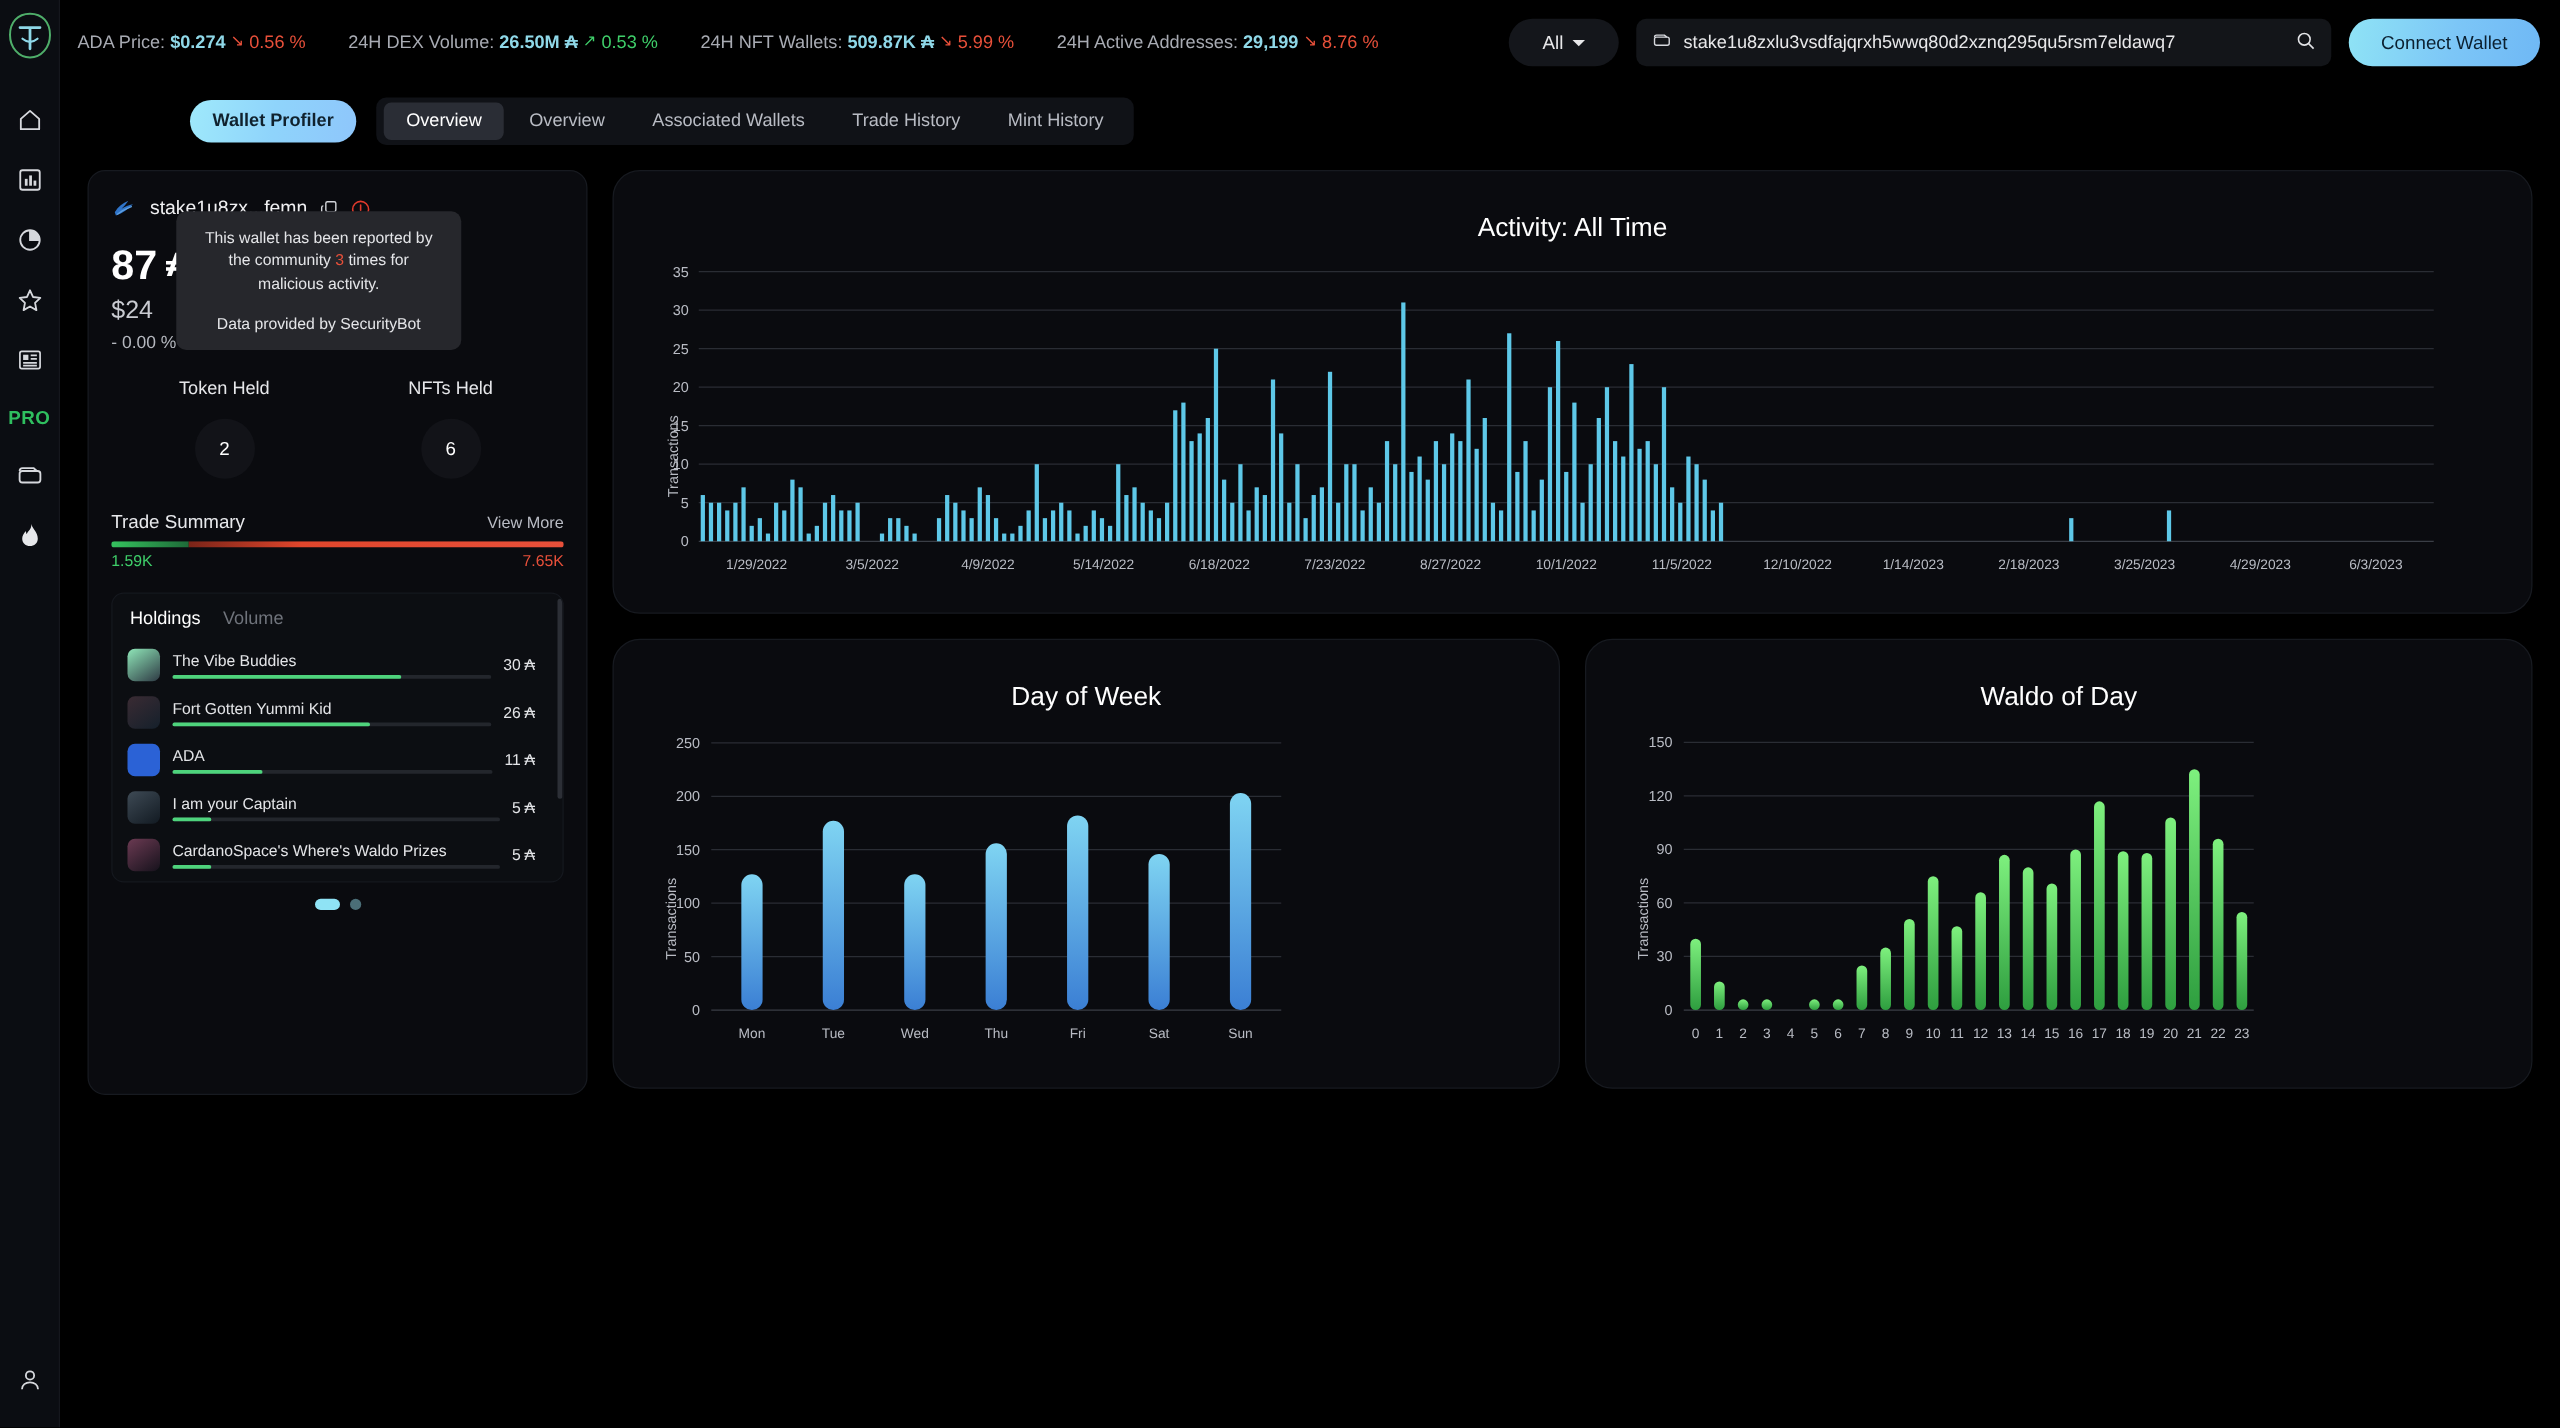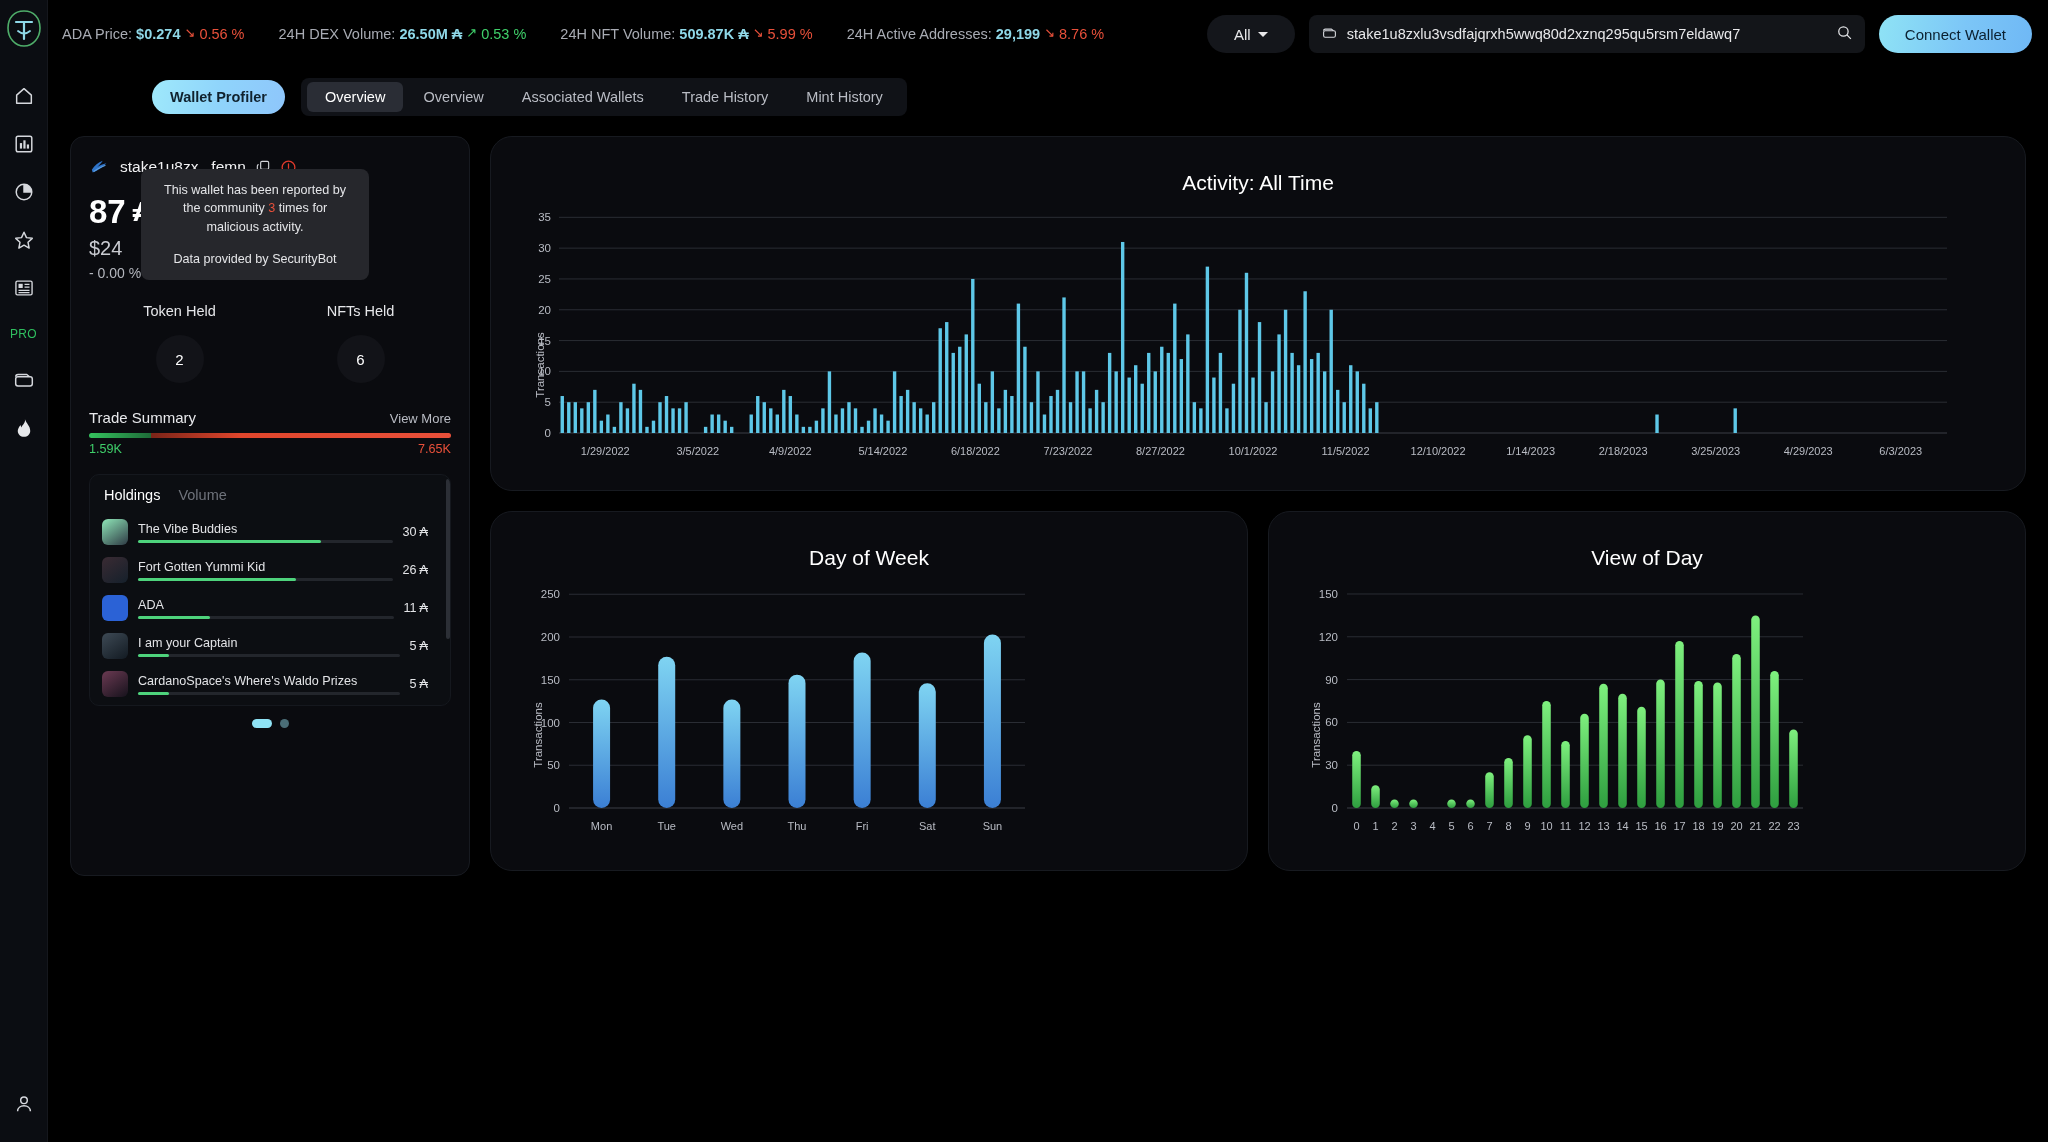--- a/index.html
+++ b/index.html
@@ -27,21 +27,21 @@
     position: relative;
   }
   .logo-wrap svg { display:block; }
   .rail-icon {
     width: 46px; height: 48px;
     display: flex; align-items: center; justify-content: center;
     color: #d6d8dd; cursor: pointer;
   }
   .rail-icon svg { display: block; }
   .rail-pro {
-    font-size: 12px; font-weight: 400; letter-spacing: .4px;
+    font-size: 15px; font-weight: 700; letter-spacing: .4px;
     color: #2fbf5f; height: 44px; display:flex; align-items:center;
     cursor: pointer;
   }
   .rail-spacer { flex: 1 1 auto; }
   .rail-bottom { padding-bottom: 28px; }
 
   
   .main { flex: 1 1 auto; display: flex; flex-direction: column; min-width: 0; }
 
   
@@ -280,21 +280,21 @@
           <span class="pct down">0.56 %</span>
         </div>
         <div class="ticker">
           <span class="lbl">24H DEX Volume:</span>
           <span class="val">26.50M</span>
           <span class="adasym">₳</span>
           <span class="arrow up">↗</span>
           <span class="pct up">0.53 %</span>
         </div>
         <div class="ticker">
-          <span class="lbl">24H NFT Volume:</span>
+          <span class="lbl">24H NFT Wallets:</span>
           <span class="val">509.87K</span>
           <span class="adasym">₳</span>
           <span class="arrow down">↘</span>
           <span class="pct down">5.99 %</span>
         </div>
         <div class="ticker">
           <span class="lbl">24H Active Addresses:</span>
           <span class="val">29,199</span>
           <span class="arrow down">↘</span>
           <span class="pct down">8.76 %</span>
@@ -690,21 +690,21 @@
                   <text x="153.71428571428572" y="260" text-anchor="middle" class="tick-x">Tue</text>
                   <text x="218.85714285714283" y="260" text-anchor="middle" class="tick-x">Wed</text>
                   <text x="284" y="260" text-anchor="middle" class="tick-x">Thu</text>
                   <text x="349.1428571428571" y="260" text-anchor="middle" class="tick-x">Fri</text>
                   <text x="414.2857142857143" y="260" text-anchor="middle" class="tick-x">Sat</text>
                   <text x="479.4285714285714" y="260" text-anchor="middle" class="tick-x">Sun</text>
                 </svg>
             </div>
           </div>
           <div class="panel panel-half">
-            <div class="panel-title">View of Day</div>
+            <div class="panel-title">Waldo of Day</div>
             <div class="plot">
               <div class="ylabel" style="left:-8px; top:165px;">Transactions</div>
               <svg class="chart" id="hodChart" width="520" height="290" viewBox="0 0 520 290">
                   <defs>
                     <linearGradient id="gradHod" x1="0" y1="0" x2="0" y2="1">
                       <stop offset="0%" stop-color="#7ef07e"></stop>
                       <stop offset="100%" stop-color="#2e9e3f"></stop>
                     </linearGradient>
                   </defs>
                   <line x1="56" x2="512" y1="238" y2="238" class="axis"></line>

